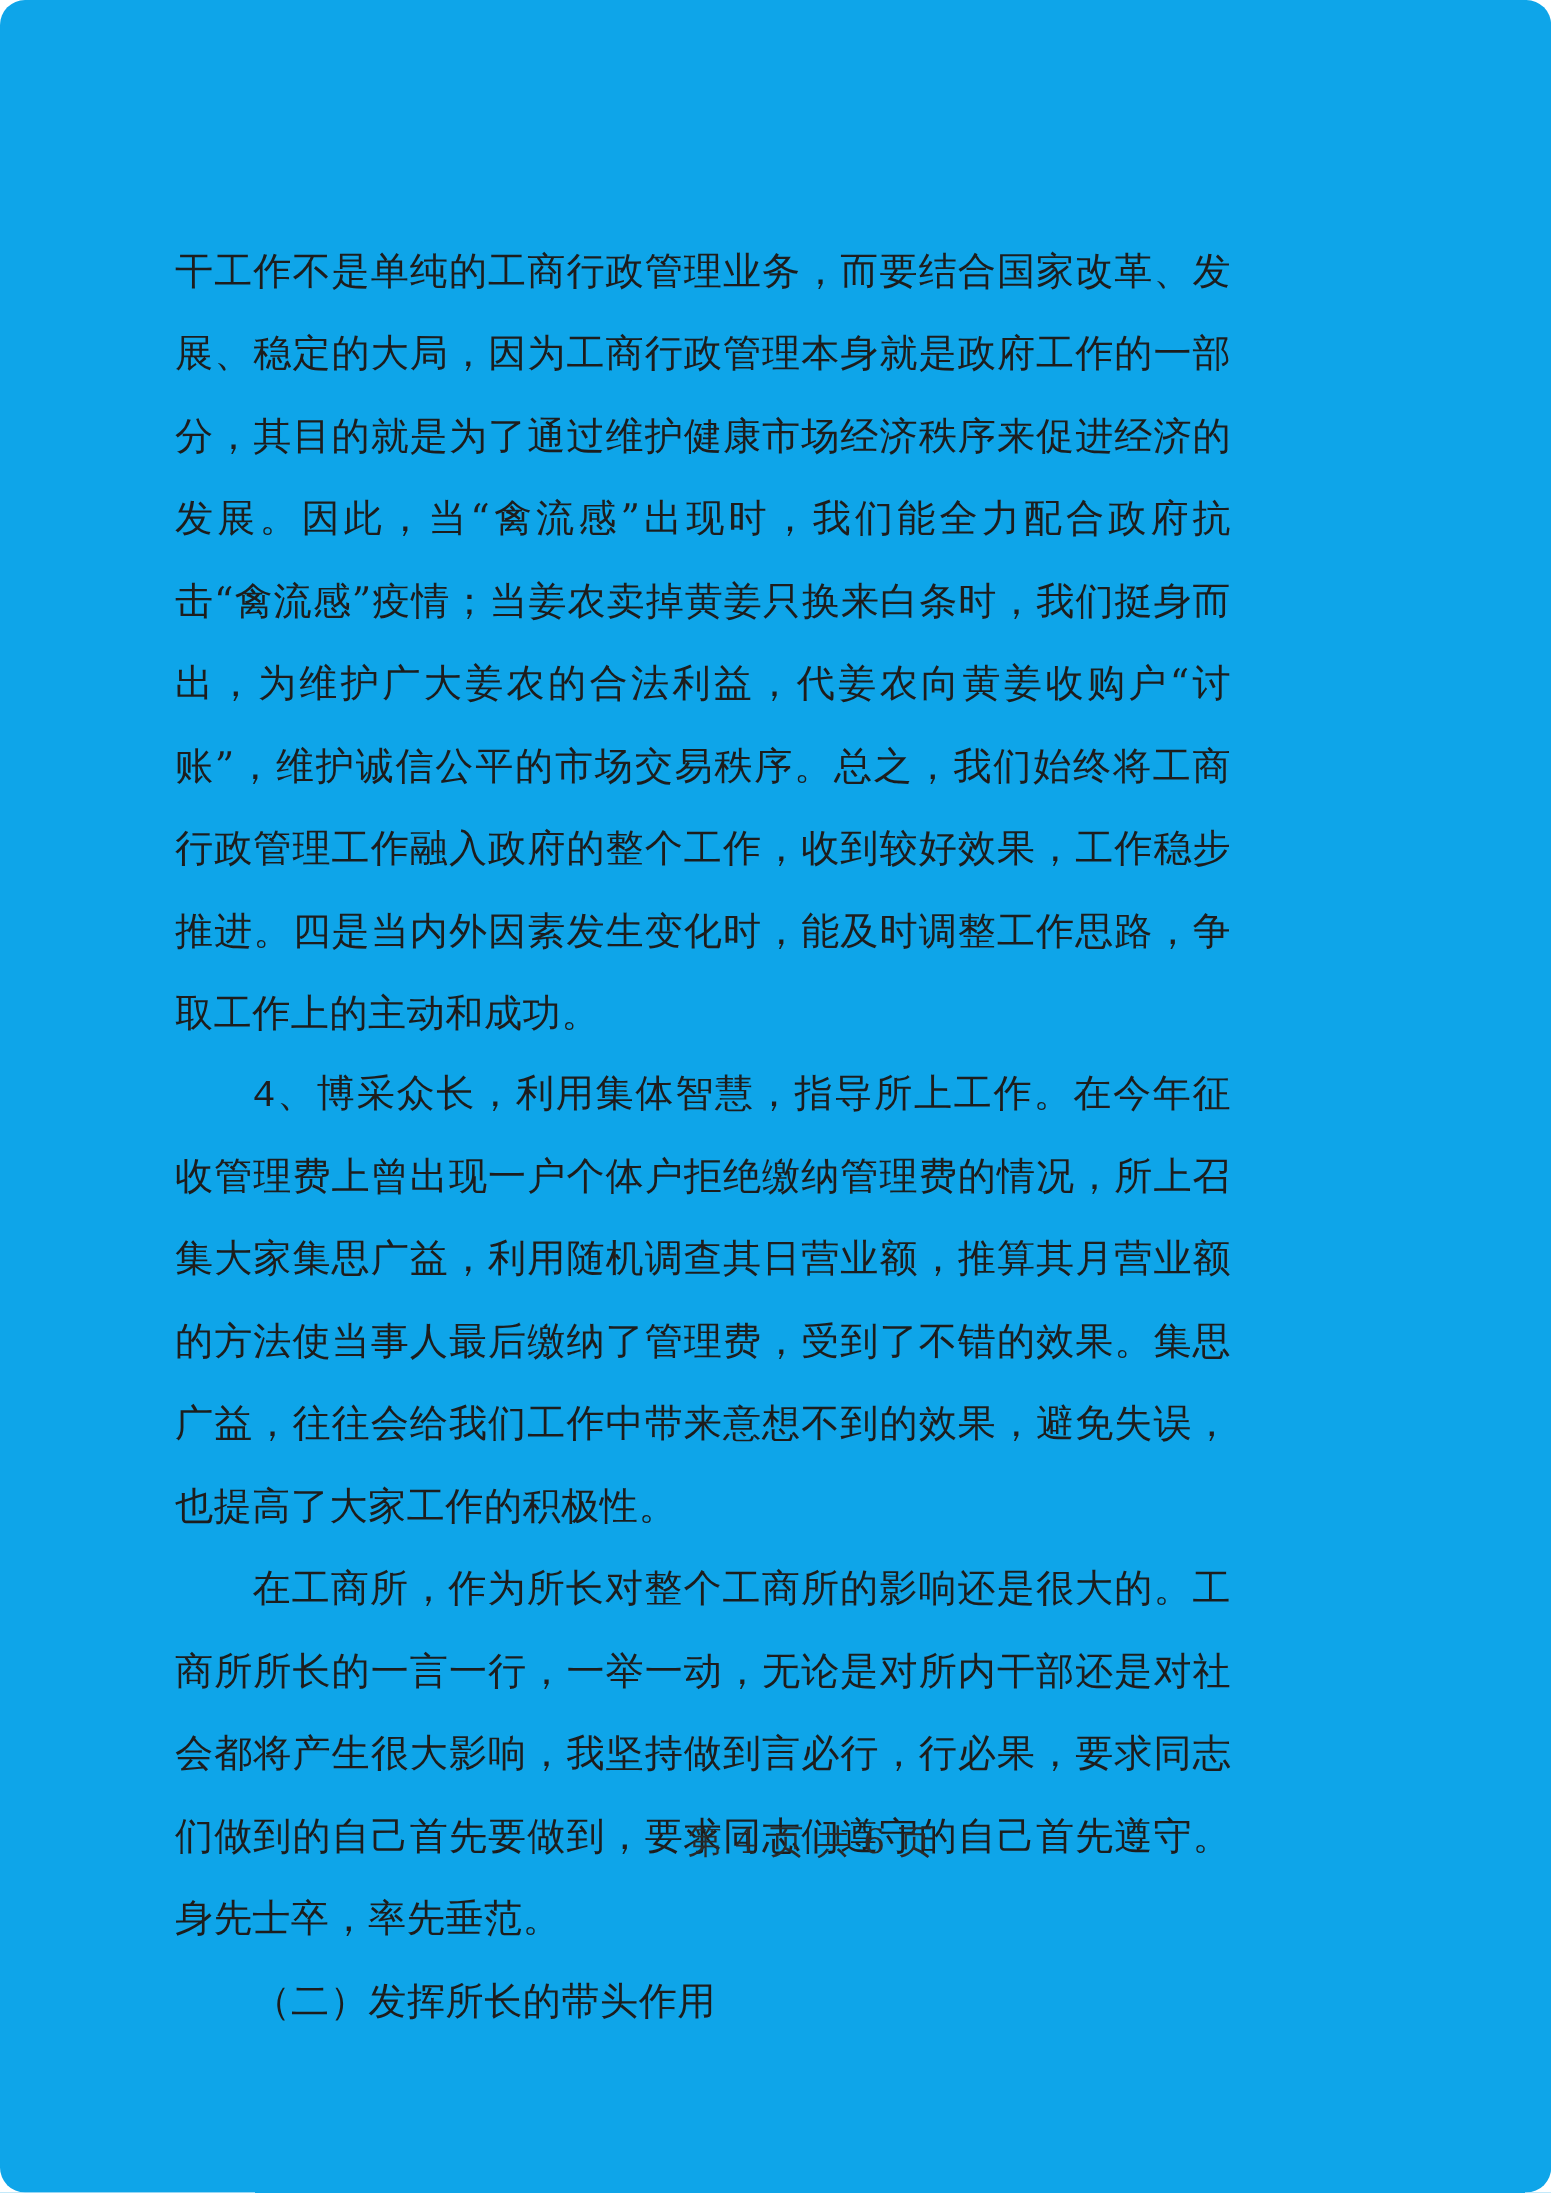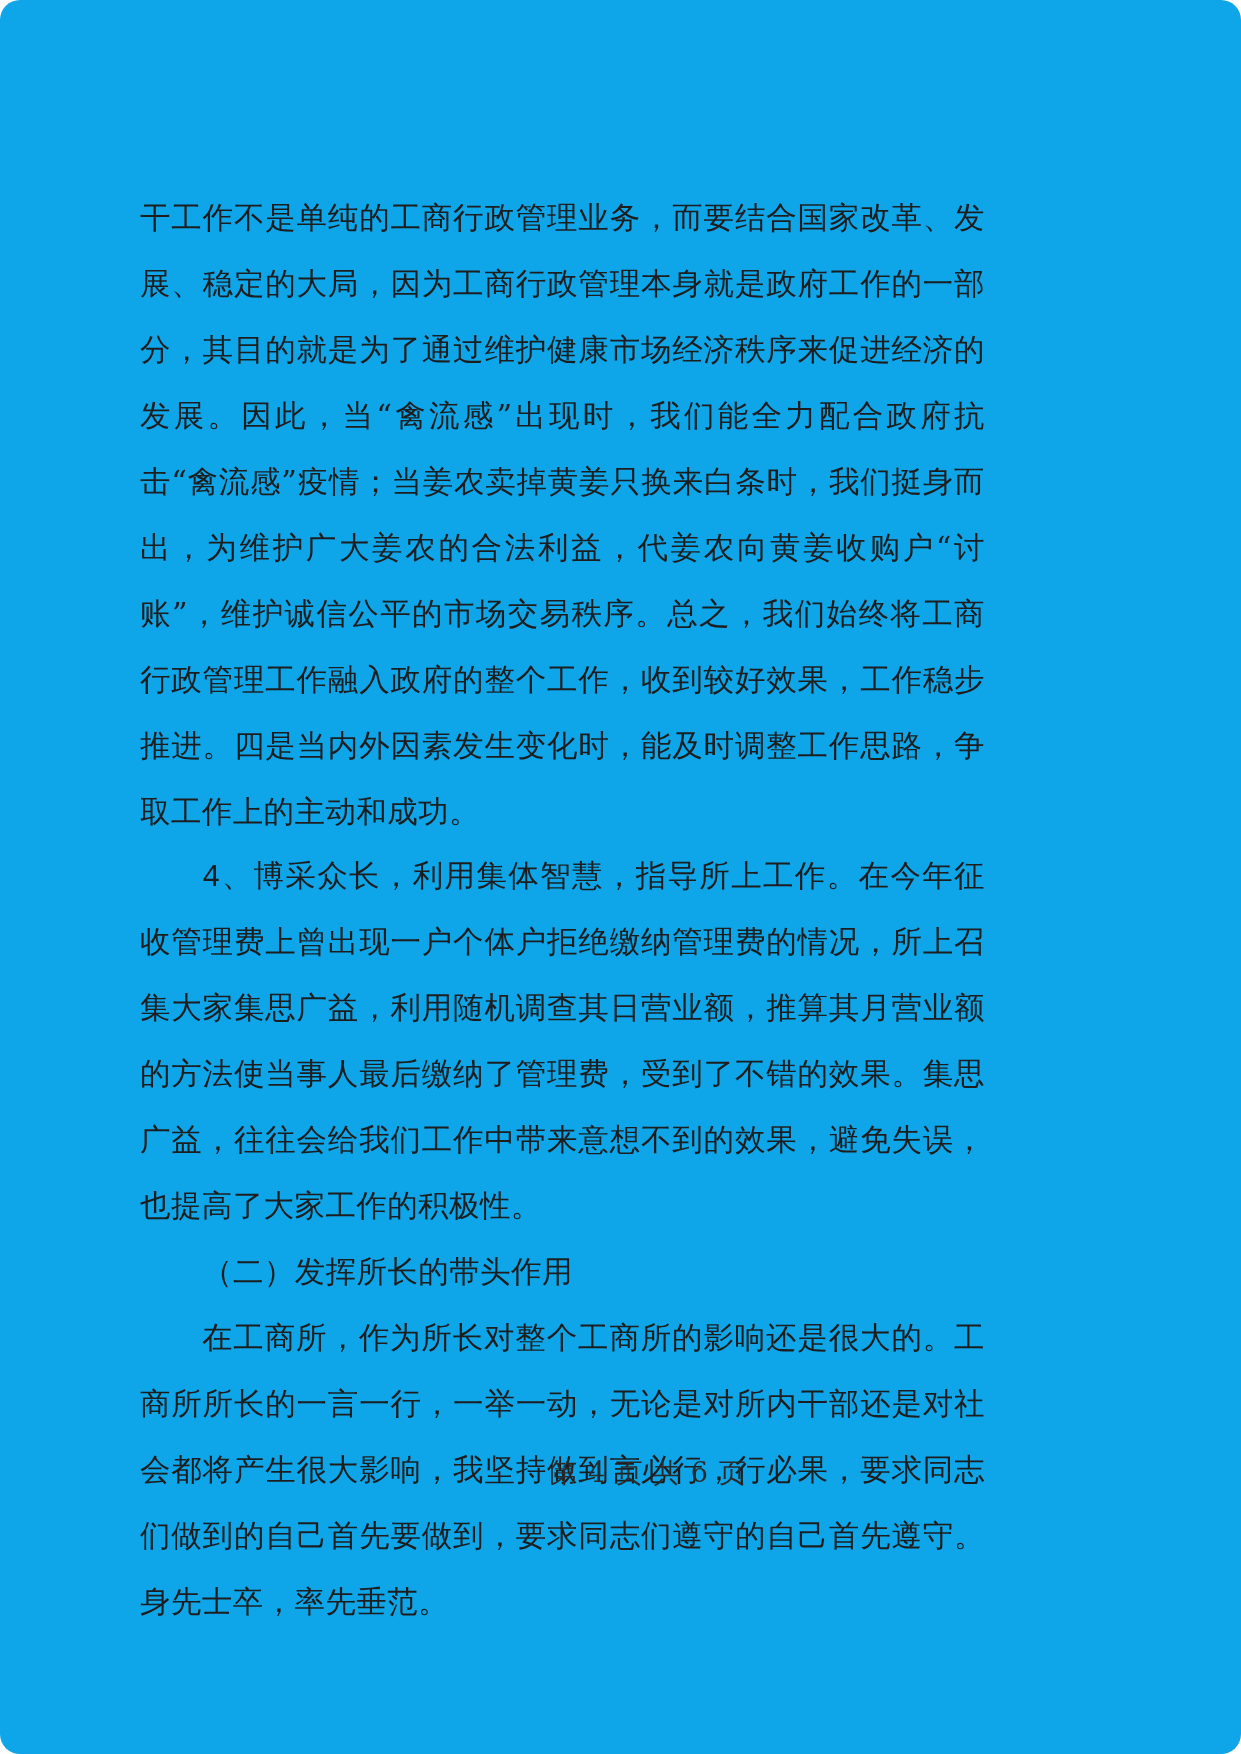--- a/index.html
+++ b/index.html
@@ -57,17 +57,17 @@
     padding-left: 28px;
   }
 </style>
 </head>
 <body>
 
 <div class="page">
   <div class="content">
     <p class="para">干工作不是单纯的工商行政管理业务，而要结合国家改革、发展、稳定的大局，因为工商行政管理本身就是政府工作的一部分，其目的就是为了通过维护健康市场经济秩序来促进经济的发展。因此，当“禽流感”出现时，我们能全力配合政府抗击“禽流感”疫情；当姜农卖掉黄姜只换来白条时，我们挺身而出，为维护广大姜农的合法利益，代姜农向黄姜收购户“讨账”，维护诚信公平的市场交易秩序。总之，我们始终将工商行政管理工作融入政府的整个工作，收到较好效果，工作稳步推进。四是当内外因素发生变化时，能及时调整工作思路，争取工作上的主动和成功。</p>
     <p class="para indent">4、博采众长，利用集体智慧，指导所上工作。在今年征收管理费上曾出现一户个体户拒绝缴纳管理费的情况，所上召集大家集思广益，利用随机调查其日营业额，推算其月营业额的方法使当事人最后缴纳了管理费，受到了不错的效果。集思广益，往往会给我们工作中带来意想不到的效果，避免失误，也提高了大家工作的积极性。</p>
+    <p class="para indent">在工商所，作为所长对整个工商所的影响还是很大的。工商所所长的一言一行，一举一动，无论是对所内干部还是对社会都将产生很大影响，我坚持做到言必行，行必果，要求同志们做到的自己首先要做到，要求同志们遵守的自己首先遵守。身先士卒，率先垂范。</p>
     <p class="para indent">（二）发挥所长的带头作用</p>
-    <p class="para indent">在工商所，作为所长对整个工商所的影响还是很大的。工商所所长的一言一行，一举一动，无论是对所内干部还是对社会都将产生很大影响，我坚持做到言必行，行必果，要求同志们做到的自己首先要做到，要求同志们遵守的自己首先遵守。身先士卒，率先垂范。</p>
   </div>
   <div class="footer">第 4 页  共 6 页</div>
 </div>
 
 </body></html>

